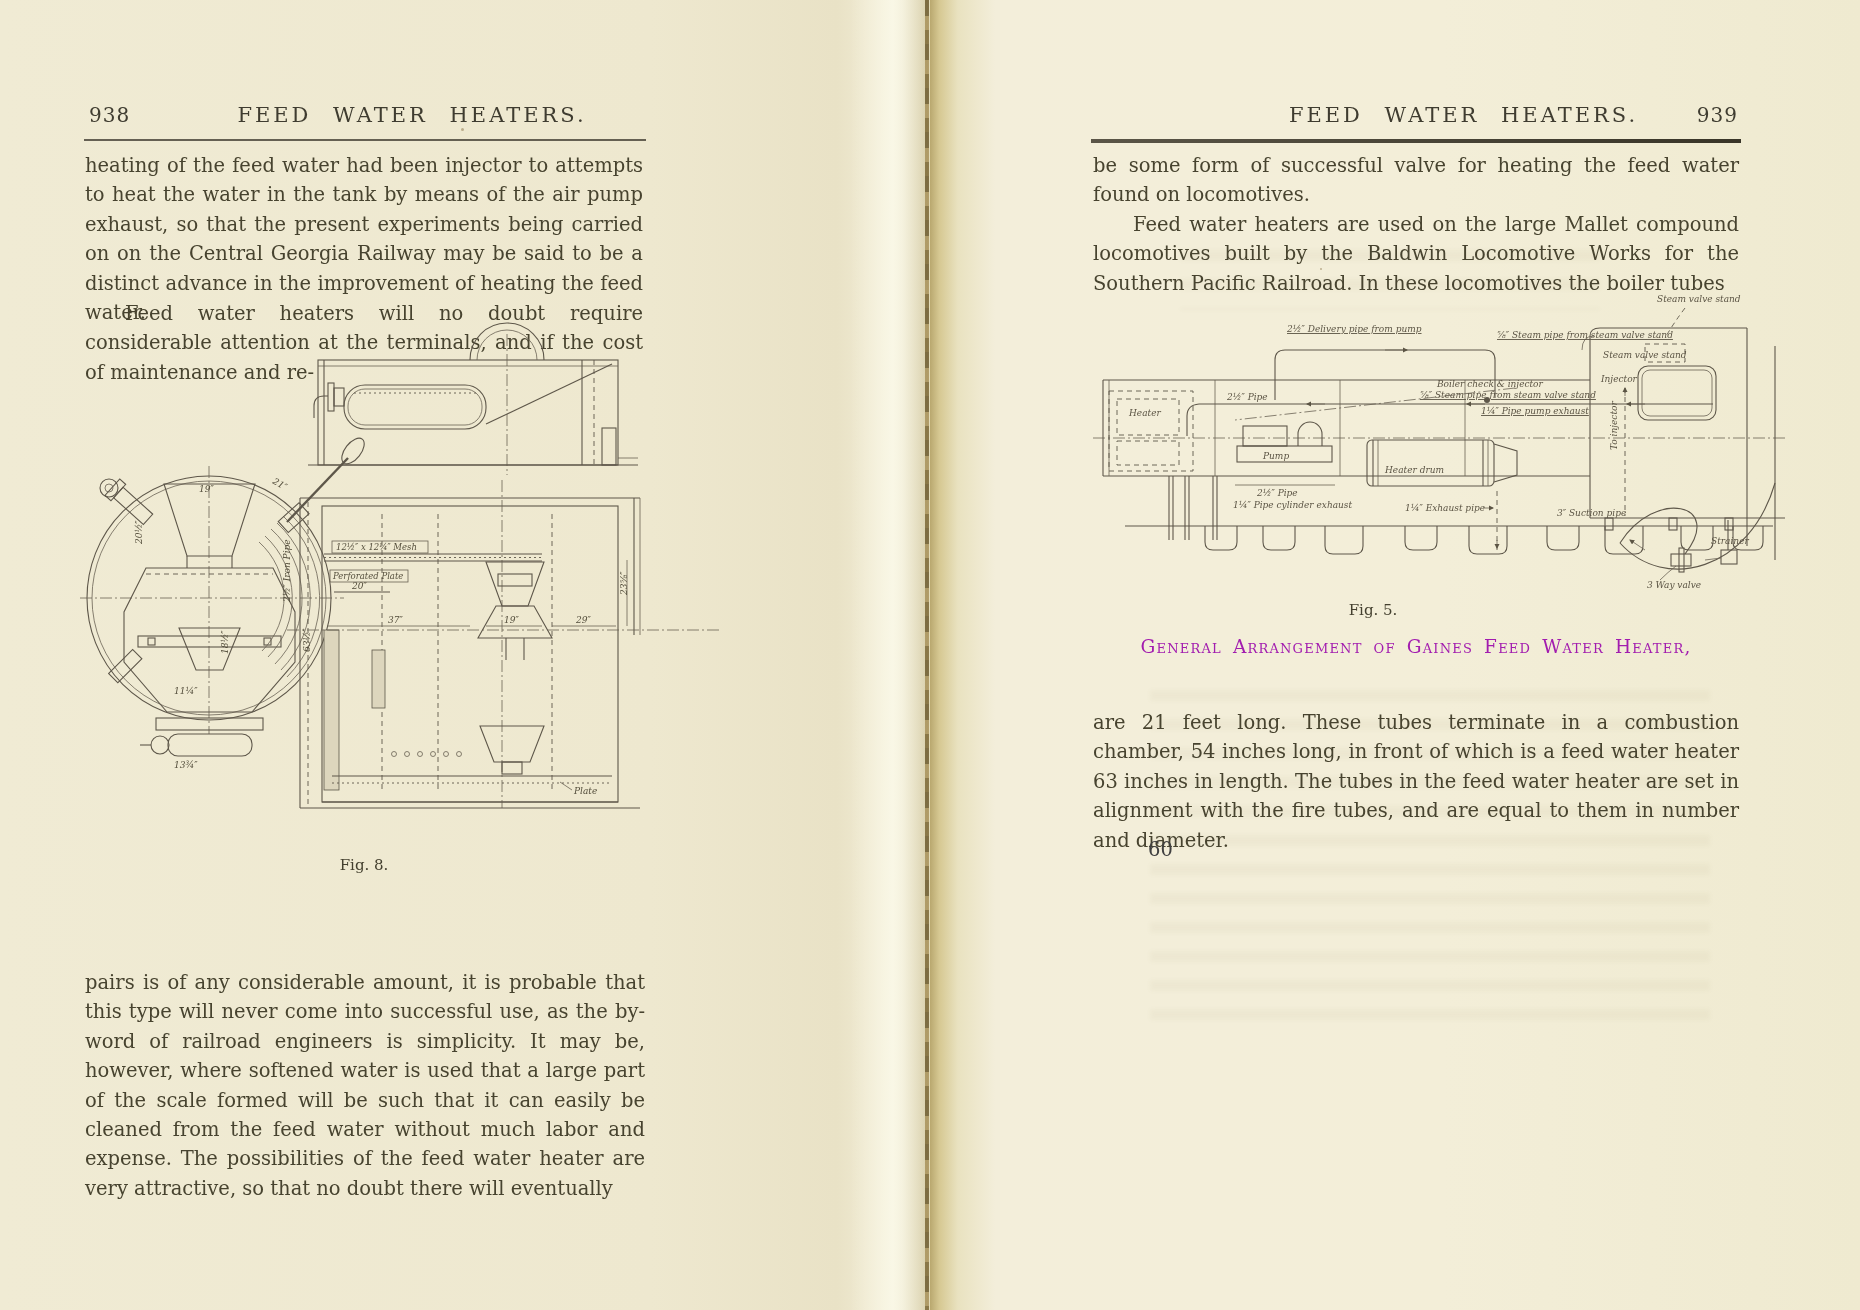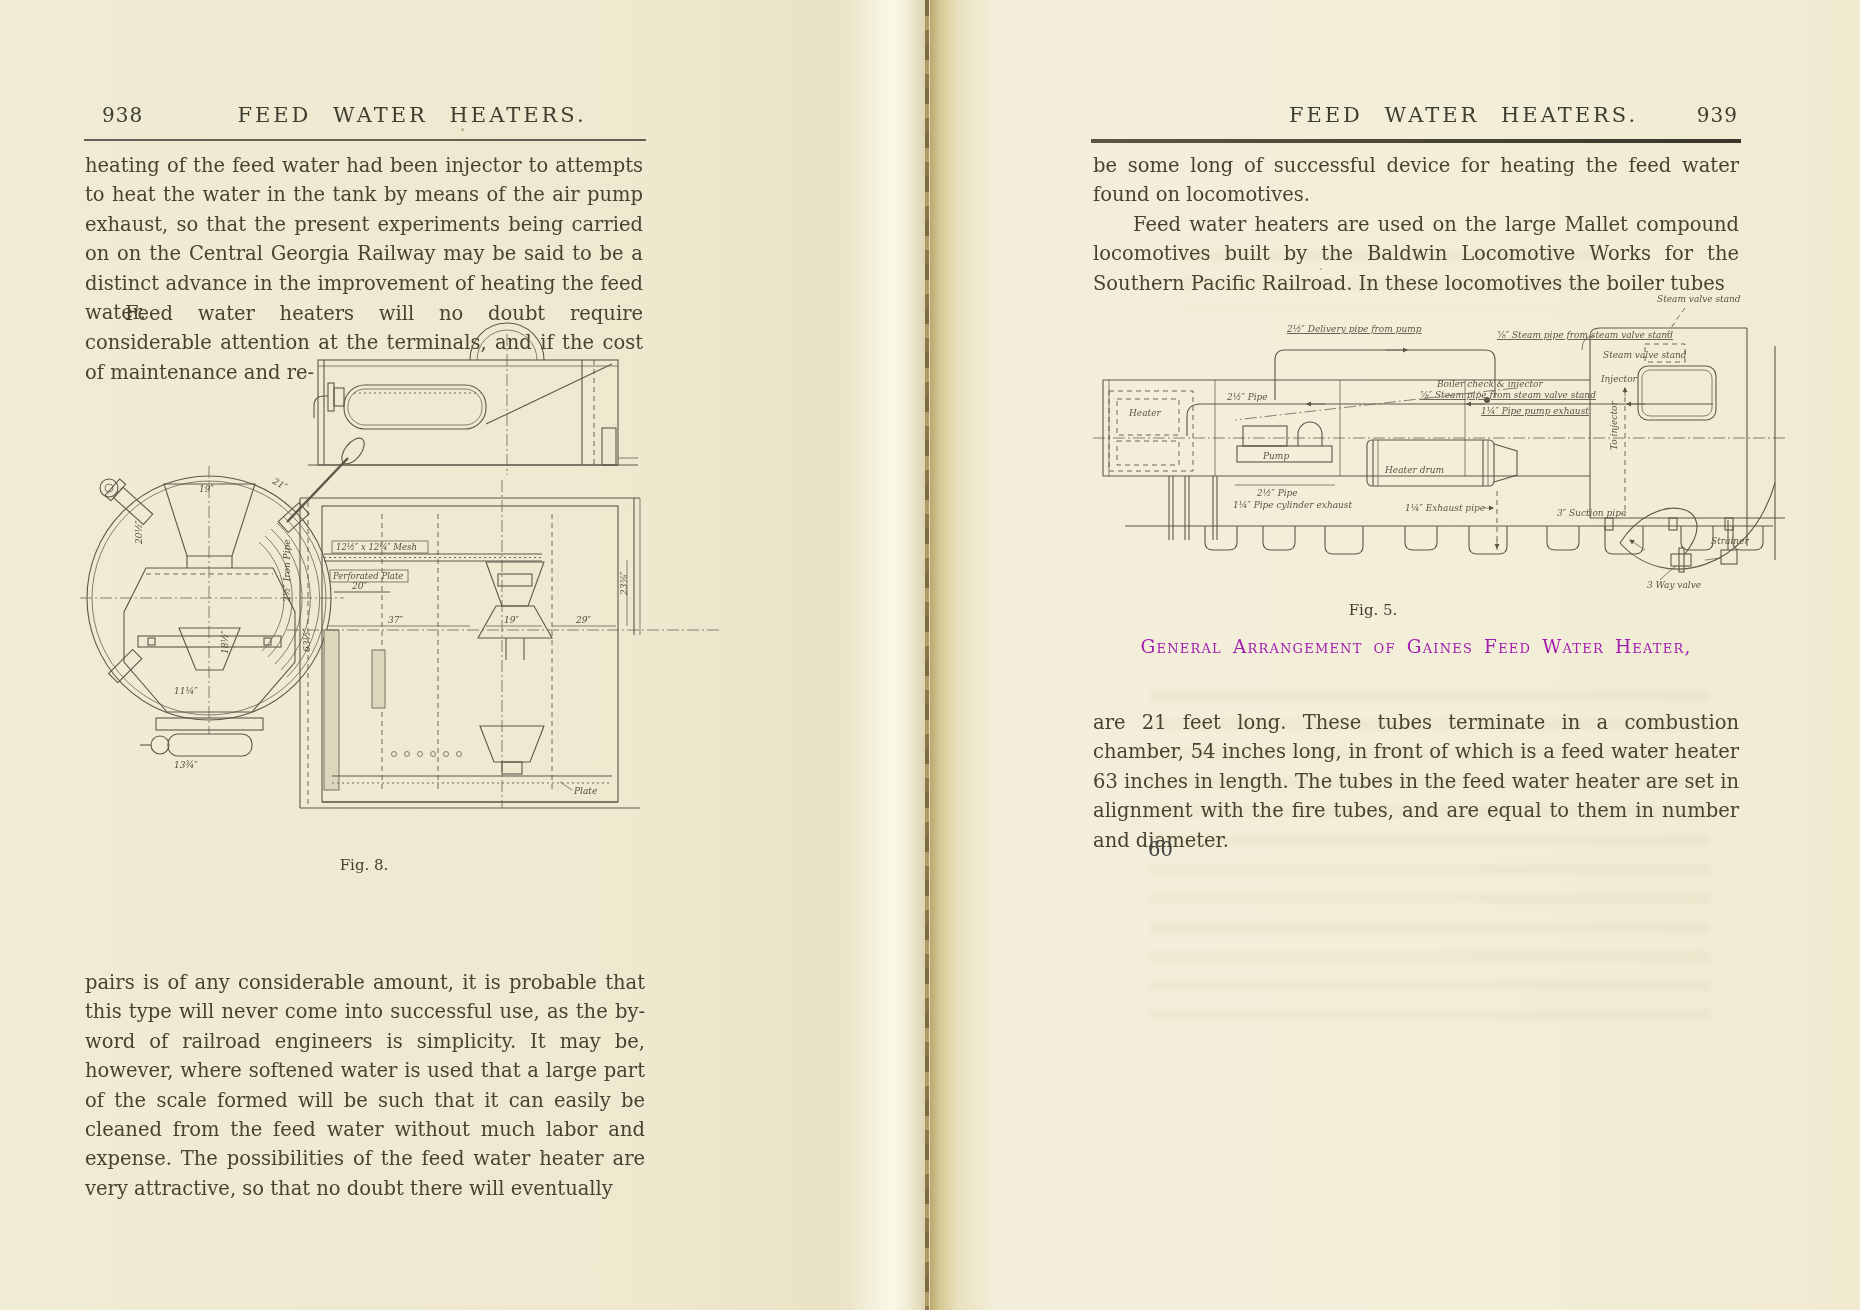--- a/index.html
+++ b/index.html
@@ -14,21 +14,21 @@
   .seam{position:absolute;left:925px;top:0;width:4px;height:1310px;opacity:.85;
     background:repeating-linear-gradient(180deg,#6d5b2f 0 16px,#a8925b 16px 30px,#7c6836 30px 44px);}
   .gutterlight{position:absolute;left:850px;top:0;width:78px;height:1310px;pointer-events:none;
     background:linear-gradient(90deg,rgba(255,255,245,0) 0%,rgba(255,255,242,.5) 55%,rgba(160,140,90,.18) 100%);}
 
   .header{position:absolute;height:30px;font-size:21px;color:#3f3c30;}
   .header .pagenum{position:absolute;top:0;font-size:20px;letter-spacing:1px;}
   .header .runhead{position:absolute;left:50%;transform:translateX(-50%);
     letter-spacing:3px;word-spacing:12px;white-space:nowrap;margin-left:48px;}
   .h-left{left:85px;top:103px;width:558px;}
-  .h-left .pagenum{left:17px;}
+  .h-left .pagenum{left:4px;}
   .h-right{left:1093px;top:103px;width:645px;}
   .h-right .pagenum{right:0;}
   .rule{position:absolute;background:#4c483c;}
   .rule-left{left:84px;top:139px;width:562px;height:2px;opacity:.85;}
   .rule-right{left:1091px;top:139px;width:650px;height:4px;background:linear-gradient(90deg,#5a5547,#393528);}
 
   .body{position:absolute;margin:0;font-size:19.5px;line-height:29.4px;
         text-align:justify;color:#47432f;}
   .indent{text-indent:40px;}
   .p1l{left:85px;top:151px;width:558px;}
@@ -221,21 +221,21 @@
   <div class="figlabel fl4">Fig. 8.</div>
 
   <p class="body p3l">pairs is of any considerable amount, it is probable that this type will never come into successful use, as the by-word of railroad engineers is simplicity. It may be, however, where softened water is used that a large part of the scale formed will be such that it can easily be cleaned from the feed water without much labor and expense. The possibilities of the feed water heater are very attractive, so that no doubt there will eventually</p>
 
   <div class="header h-right">
     <span class="runhead">FEED WATER HEATERS.</span>
     <span class="pagenum">939</span>
   </div>
   <div class="rule rule-right"></div>
 
-  <p class="body p1r">be some long of successful device for heating the feed water found on locomotives.</p>
+  <p class="body p1r">be some form of successful valve for heating the feed water found on locomotives.</p>
   <p class="body p2r indent">Feed water heaters are used on the large Mallet compound locomotives built by the Baldwin Locomotive Works for the Southern Pacific Railroad. In these locomotives the boiler tubes</p>
 
   <svg class="fig fig5" viewBox="0 0 710 310">
     <defs>
       <marker id="ar" viewBox="0 0 10 10" refX="8" refY="5" markerWidth="6.5" markerHeight="6.5" orient="auto-start-reverse">
         <path d="M0,0 L10,5 L0,10 z" fill="#5b5444"></path>
       </marker>
     </defs>
 
     <g>

